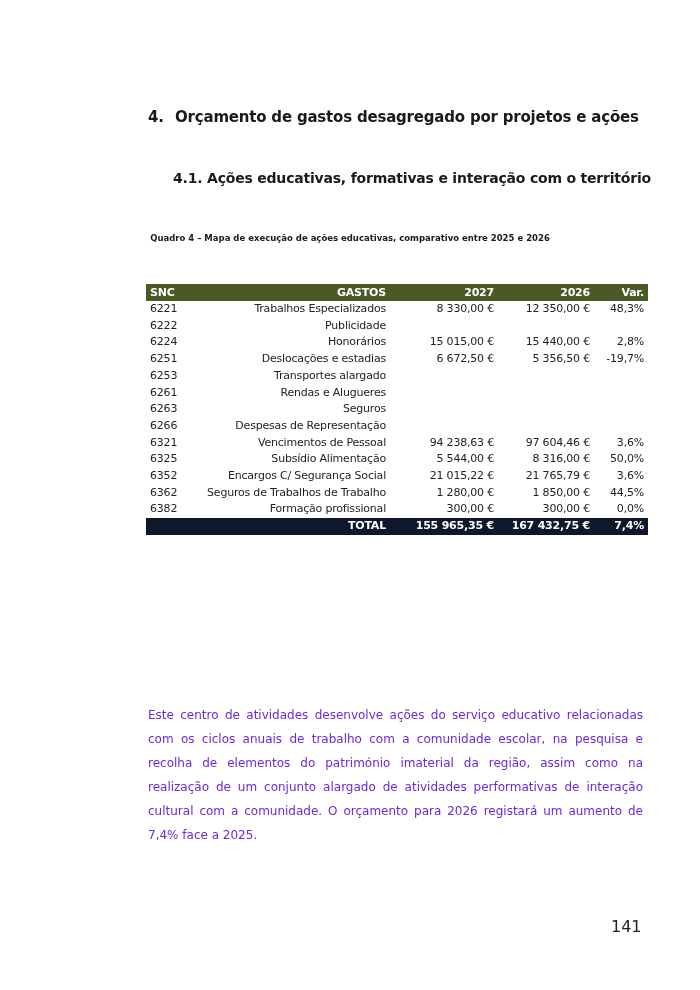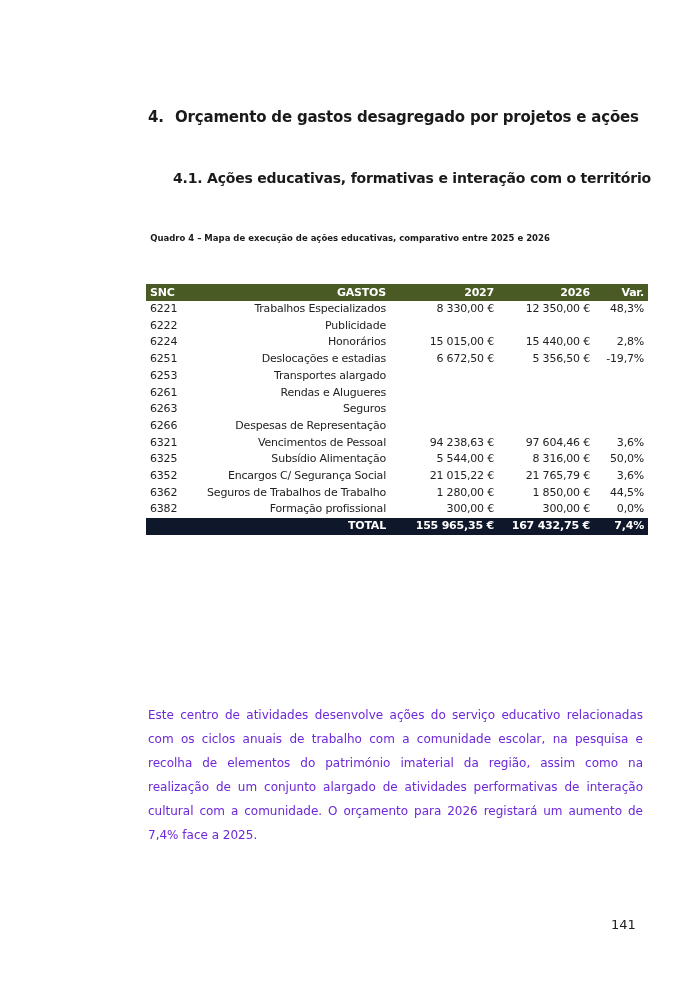--- a/index.html
+++ b/index.html
@@ -14,21 +14,21 @@
   table.budget th { background: #4a5a24; color: #ffffff; font-weight: bold; height: 17px; padding: 0 4px; line-height: 17px; margin-left: 48px; }
   table.budget td { height: 16.7px; line-height: 16.7px; padding: 0 4px; white-space: nowrap; color: #222; }
   table.budget .c-snc { width: 40px; text-align: left; }
   table.budget .c-name { text-align: right; }
   table.budget .c-y1 { width: 100px; text-align: right; }
   table.budget .c-y2 { width: 88px; text-align: right; }
   table.budget .c-var { width: 46px; text-align: right; }
   table.budget tr.total td { background: #0f172a; color: #ffffff; font-weight: bold; height: 17px; }
   .para { position: absolute; left: 148px; top: 655px; width: 495px; font-size: 12px; line-height: 24px;
           text-align: justify; color: #6d28d9; margin-top: 48px; }
-  .page-num { position: absolute; left: 611px; top: 917px; font-size: 13px; color: #222; }
+  .page-num { position: absolute; left: 611px; top: 917px; font-size: 16px; color: #222; }
 </style>
 </head>
 <body>
 
 <div class="h1">
   <span class="num">4.</span>
   <span>Orçamento de gastos desagregado por projetos e ações</span>
 </div>
 
 <div class="h2">4.1. Ações educativas, formativas e interação com o território</div>

